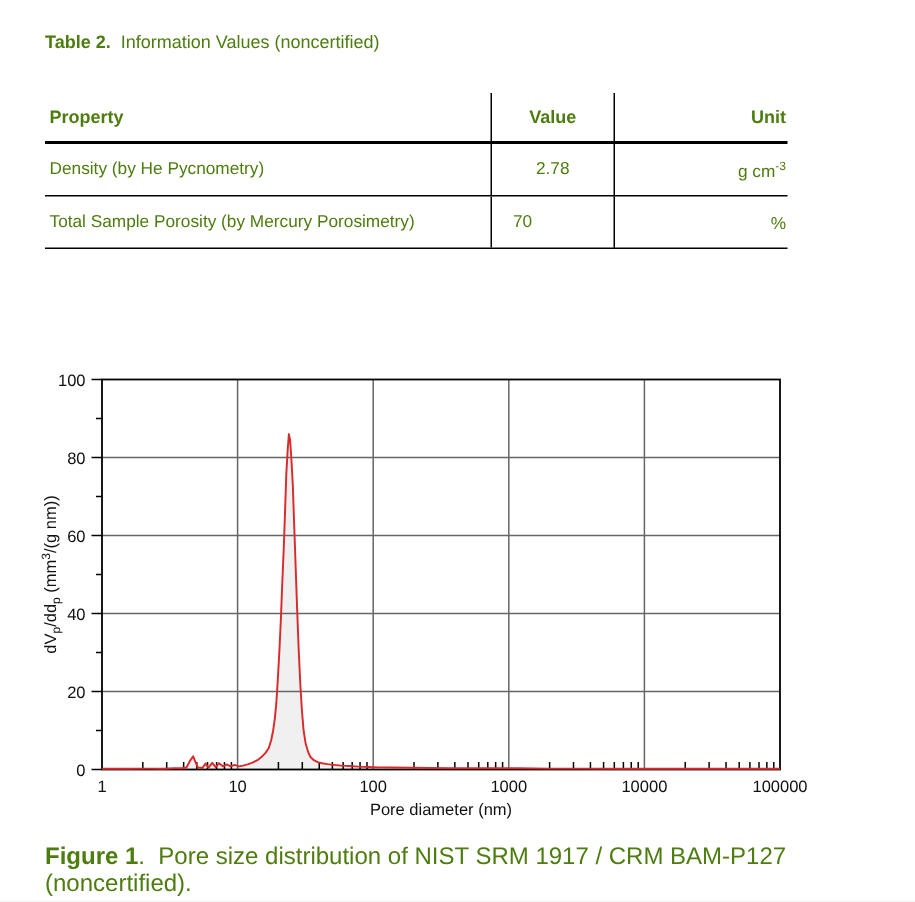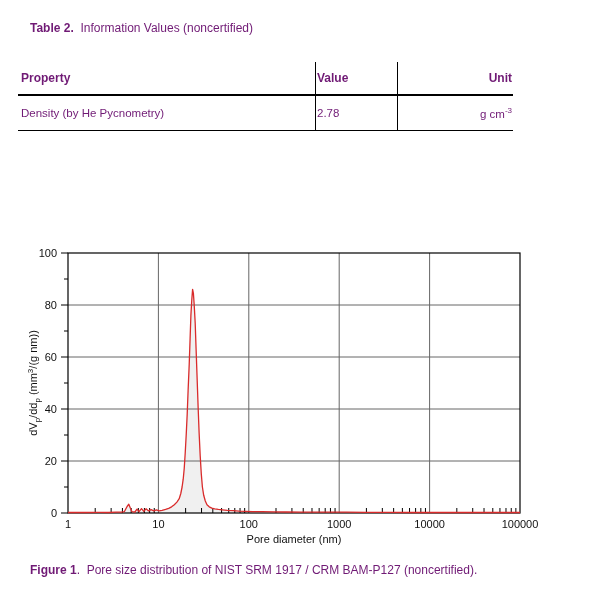--- a/index.html
+++ b/index.html
@@ -1,51 +1,51 @@
 <!DOCTYPE html>
 <html><head>
 <meta charset="utf-8">
 <style>
   html,body{margin:0;padding:0;background:#e9e9e9;}
   .doc{
     position:relative;
     width:610px;height:601px;
     background:#ffffff;
     font-family:"Liberation Sans", sans-serif;
-    color:#701a75;
+    color:#4d7c0f;
     overflow:hidden;
   }
   .table-title{
     position:absolute;left:30px;top:21px;
     font-size:12px;white-space:pre-wrap;
   }
   .table-title b{font-weight:bold;}
   .info-table{
-    position:absolute;left:18px;top:62px;
+    position:absolute;left:30px;top:62px;
     width:485px;border-collapse:collapse;table-layout:fixed;
     font-size:11.5px;
   }
   .info-table th{
     font-size:12px;font-weight:bold;
     border-bottom:2px solid #000;
     height:30px;vertical-align:middle;
   }
   .info-table td{
     border-bottom:1px solid #000;
     height:32px;vertical-align:middle;margin-top:32px;
   }
   .col-prop{width:293px;text-align:left;padding-left:3px;}
-  .col-val{width:79px;text-align:left;border-left:1px solid #000;border-right:1px solid #000;}
+  .col-val{width:79px;text-align:center;border-left:1px solid #000;border-right:1px solid #000;}
   .col-unit{width:113px;text-align:right;}
   td.col-val.left{text-align:left;padding-left:14px;}
   .col-unit sup{font-size:8px;}
   .chart-wrap{position:absolute;left:0;top:233px;width:610px;height:322px;}
   .figure-caption{
     position:absolute;left:30px;top:563px;
-    font-size:12px;white-space:pre-wrap;
+    font-size:16px;white-space:pre-wrap;
   }
   .figure-caption b{font-weight:bold;}
 </style>
 </head>
 <body>
 
 <div class="doc">
 
   <div class="table-title"><b>Table 2.</b><span>  Information Values (noncertified)</span></div>
 
@@ -55,20 +55,25 @@
         <th class="col-prop">Property</th>
         <th class="col-val">Value</th>
         <th class="col-unit">Unit</th>
       </tr>
     </thead>
     <tbody>
       <tr>
         <td class="col-prop">Density (by He Pycnometry)</td>
         <td class="col-val">2.78</td>
         <td class="col-unit"><span>g cm</span><sup>-3</sup></td>
+      </tr>
+      <tr>
+        <td class="col-prop">Total Sample Porosity (by Mercury Porosimetry)</td>
+        <td class="col-val left">70</td>
+        <td class="col-unit"><span>%</span><sup></sup></td>
       </tr>
     </tbody>
   </table>
 
   <div class="chart-wrap">
     <svg width="610" height="322" xmlns="http://www.w3.org/2000/svg">
         <path d="M 68.0 280 L 68.0 279.5 L 86.5 279.5 L 99.0 279.4 L 108.4 279.5 L 116.0 279.2 L 121.4 279.2 L 124.3 278.7 L 127.1 273.5 L 128.8 271.2 L 130.4 275.3 L 132.0 278.7 L 134.9 279.0 L 137.0 276.1 L 139.0 278.7 L 141.5 275.6 L 143.8 278.4 L 146.0 275.8 L 148.6 277.9 L 151.1 276.6 L 153.8 277.9 L 156.4 276.9 L 159.2 277.9 L 162.1 277.4 L 165.6 276.4 L 168.7 275.3 L 171.6 273.8 L 174.3 271.7 L 176.9 269.1 L 179.2 265.7 L 180.8 260.5 L 182.1 254.0 L 183.2 246.2 L 184.2 235.8 L 185.2 220.2 L 186.2 202.0 L 187.2 181.2 L 188.1 157.8 L 189.2 131.8 L 190.1 105.8 L 190.9 82.4 L 191.8 66.8 L 192.6 56.4 L 193.4 60.3 L 194.2 72.0 L 195.2 90.2 L 196.1 116.2 L 197.1 144.8 L 198.1 173.4 L 199.1 199.4 L 200.2 222.8 L 201.3 241.0 L 202.4 254.0 L 203.7 262.3 L 205.3 268.0 L 207.0 271.7 L 209.2 273.8 L 211.8 275.1 L 214.7 275.8 L 218.3 276.4 L 222.4 276.9 L 227.4 277.4 L 233.1 277.7 L 239.0 278.1 L 245.5 278.3 L 252.5 278.6 L 262.0 278.7 L 274.0 278.8 L 286.3 279.0 L 301.2 279.1 L 316.4 279.2 L 330.4 279.2 L 346.4 279.2 L 366.4 279.4 L 388.4 279.4 L 409.5 279.5 L 429.6 279.5 L 456.8 279.5 L 484.0 279.5 L 506.0 279.5 L 520.0 279.5 L 520.0 280 Z" fill="#f0f0f0" stroke="none"></path>
         <line x1="68" y1="228" x2="520" y2="228" stroke="#666666" stroke-width="1"></line>
         <line x1="68" y1="176" x2="520" y2="176" stroke="#666666" stroke-width="1"></line>
         <line x1="68" y1="124" x2="520" y2="124" stroke="#666666" stroke-width="1"></line>

